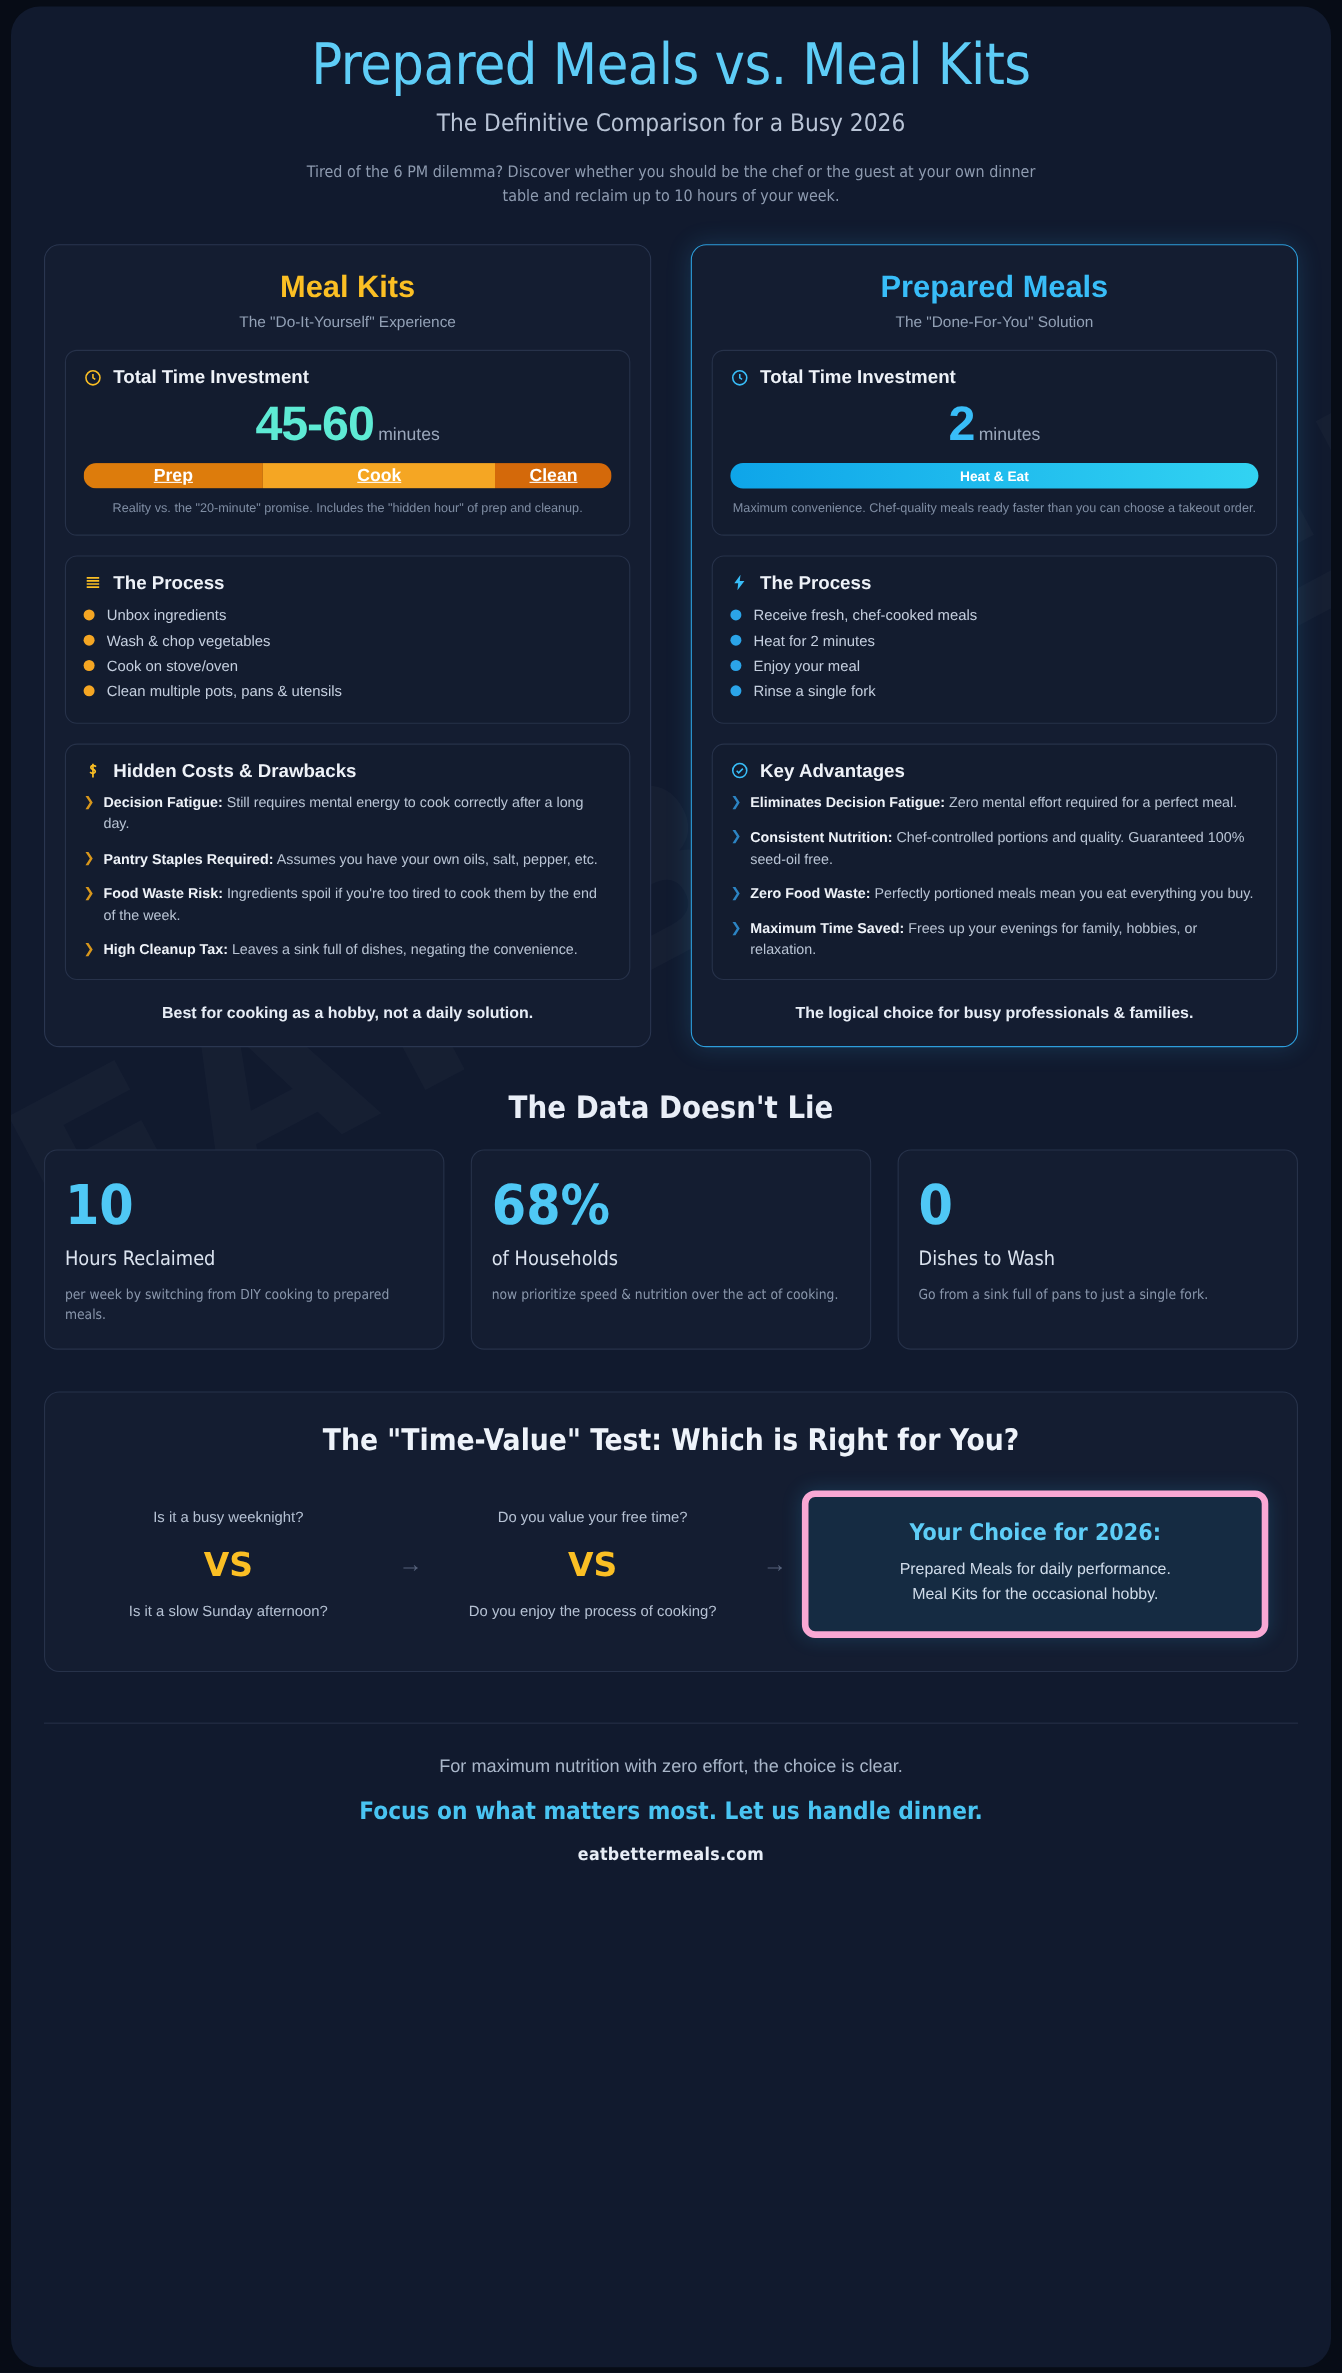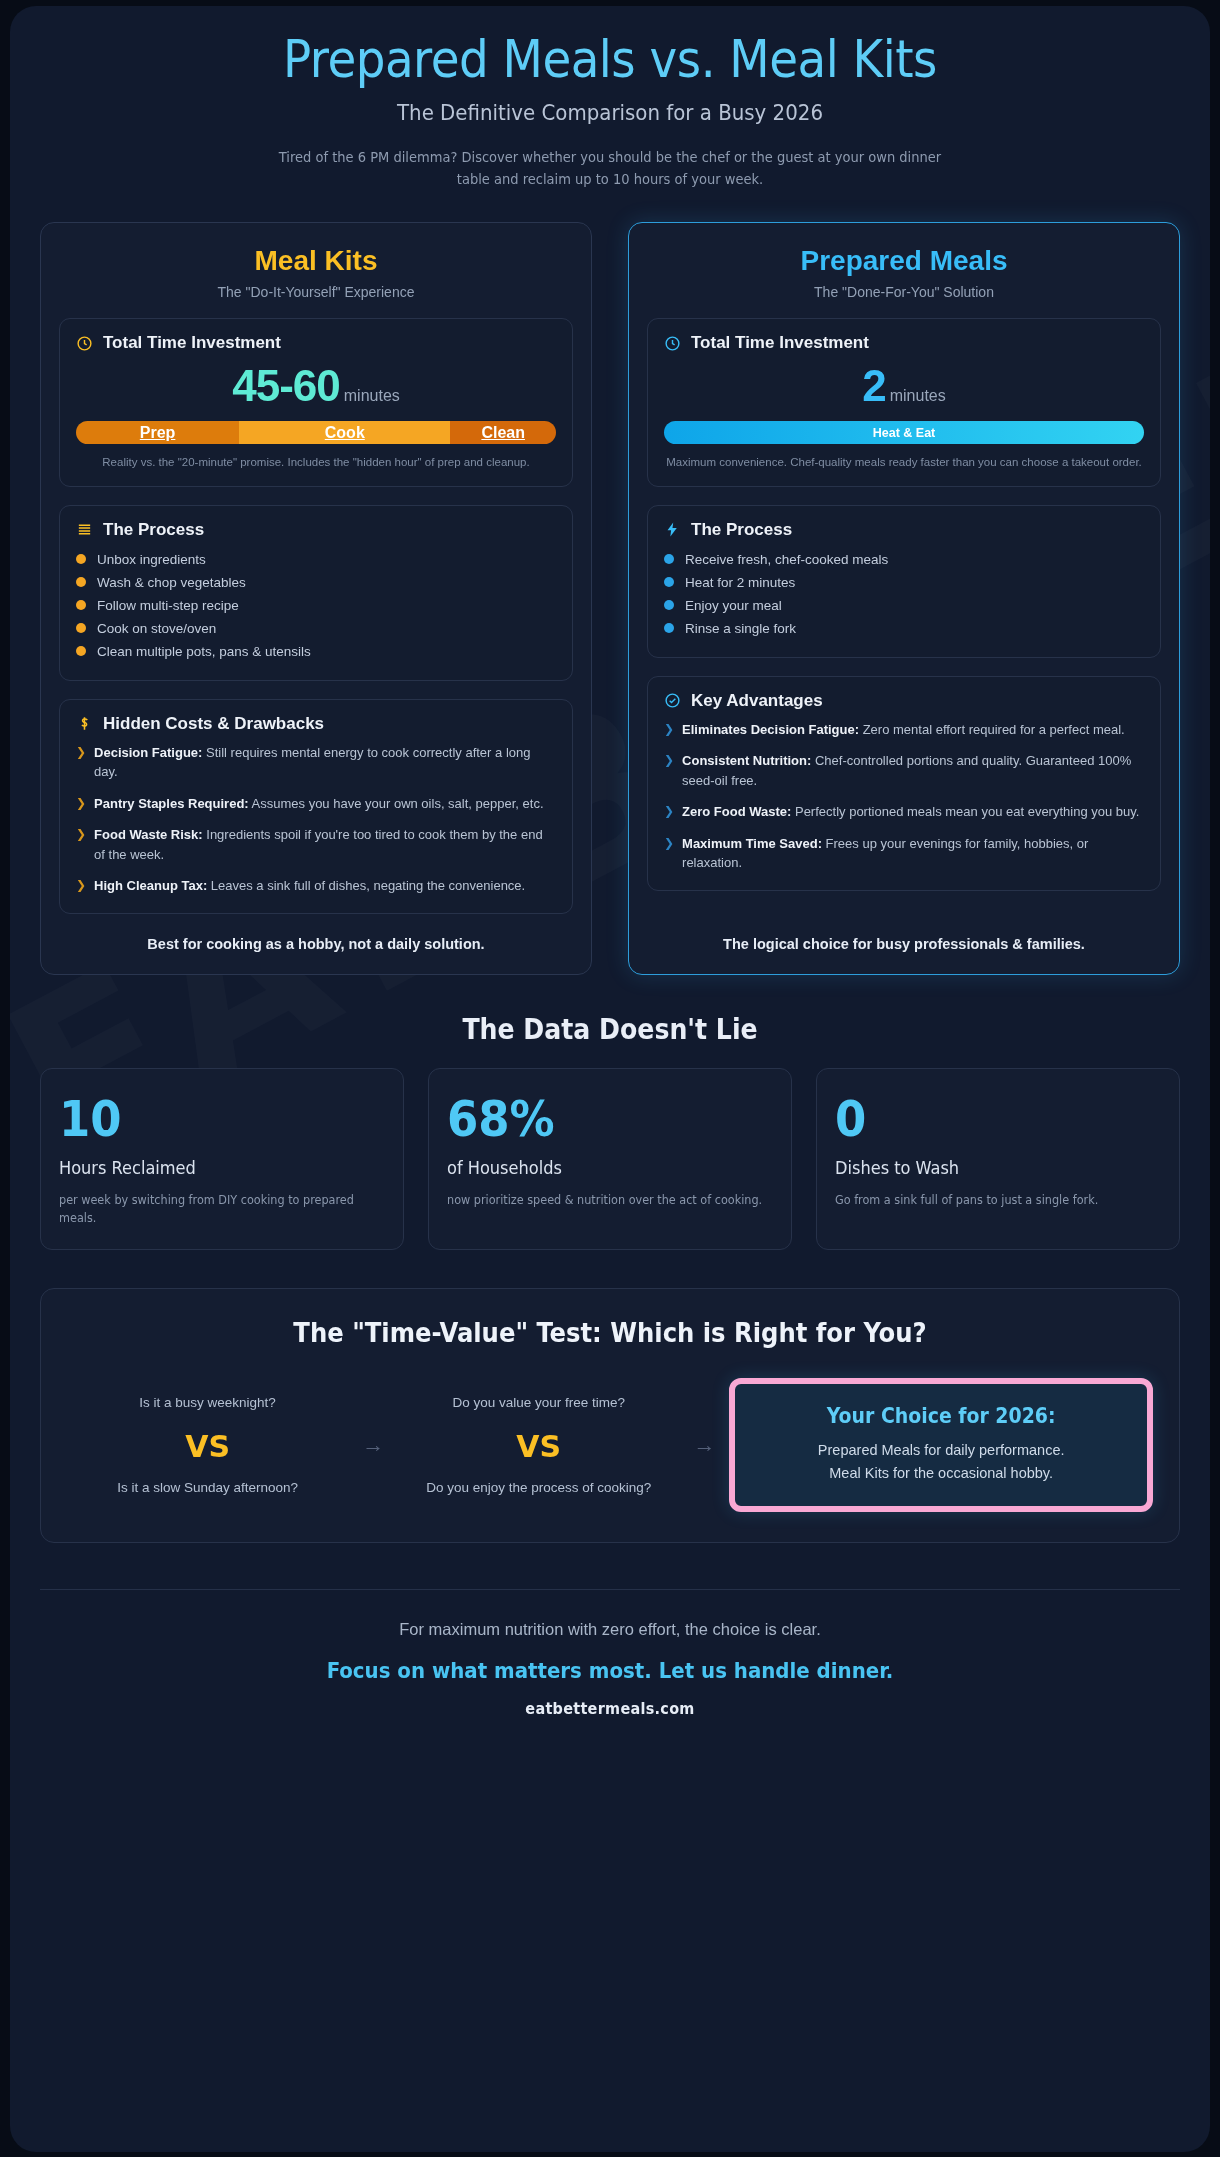--- a/index.html
+++ b/index.html
@@ -51,21 +51,21 @@
   }
   .hdr p.lede{
     margin:22px auto 0 auto;
     max-width:680px;
     font-family:"DejaVu Sans Condensed","DejaVu Sans", sans-serif;
     font-size:14.5px; line-height:1.5;
     color:#8e9bb0;
   }
 
   
-  .cols{display:flex; gap:36px; margin-top:32px;}
+  .cols{display:flex; gap:36px; margin-top:32px;align-items:center;}
   .col{
     flex:1;
     border-radius:14px;
     padding:22px 18px 18px 18px;
     box-sizing:border-box;
     display:flex; flex-direction:column;
   }
   .col.kits{ background:#141d31; border:1px solid #2a3650; }
   .col.meals{ background:#141d31; border:1px solid #2d9ddb; box-shadow:0 0 22px rgba(56,170,240,.18); }
 
@@ -252,24 +252,20 @@
             <li>
                 <span class="dot k"></span>
                 <span>Unbox ingredients</span>
               </li>
             <li>
                 <span class="dot k"></span>
                 <span>Wash &amp; chop vegetables</span>
               </li>
             <li>
                 <span class="dot k"></span>
-                <span>Follow multi-step recipe</span>
-              </li>
-            <li>
-                <span class="dot k"></span>
                 <span>Cook on stove/oven</span>
               </li>
             <li>
                 <span class="dot k"></span>
                 <span>Clean multiple pots, pans &amp; utensils</span>
               </li>
           </ul>
         </div>
 
         <div class="card">

